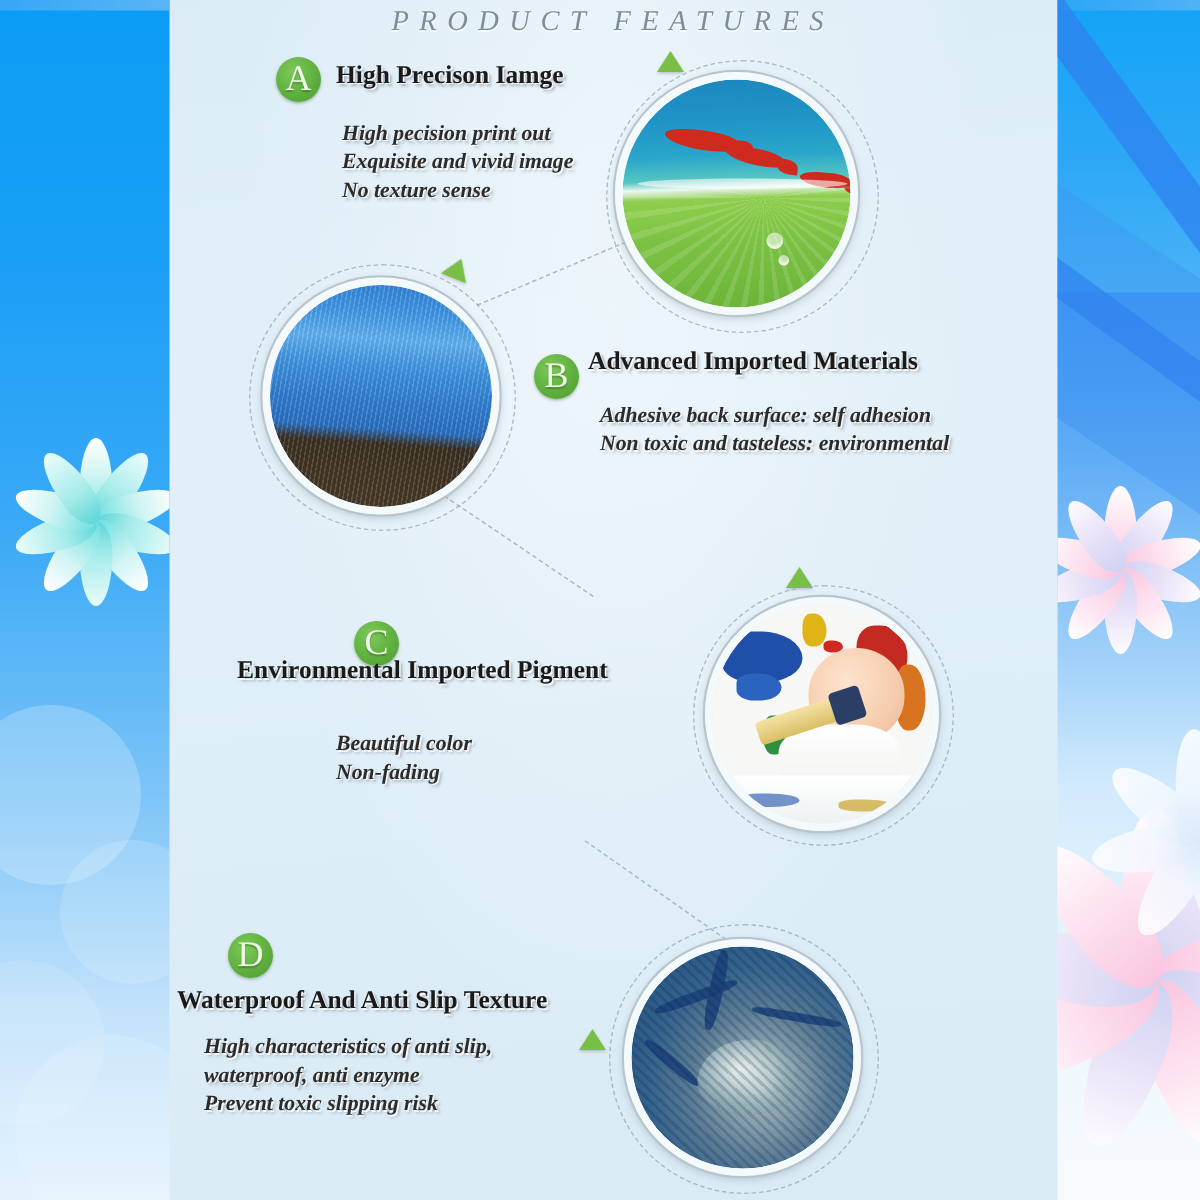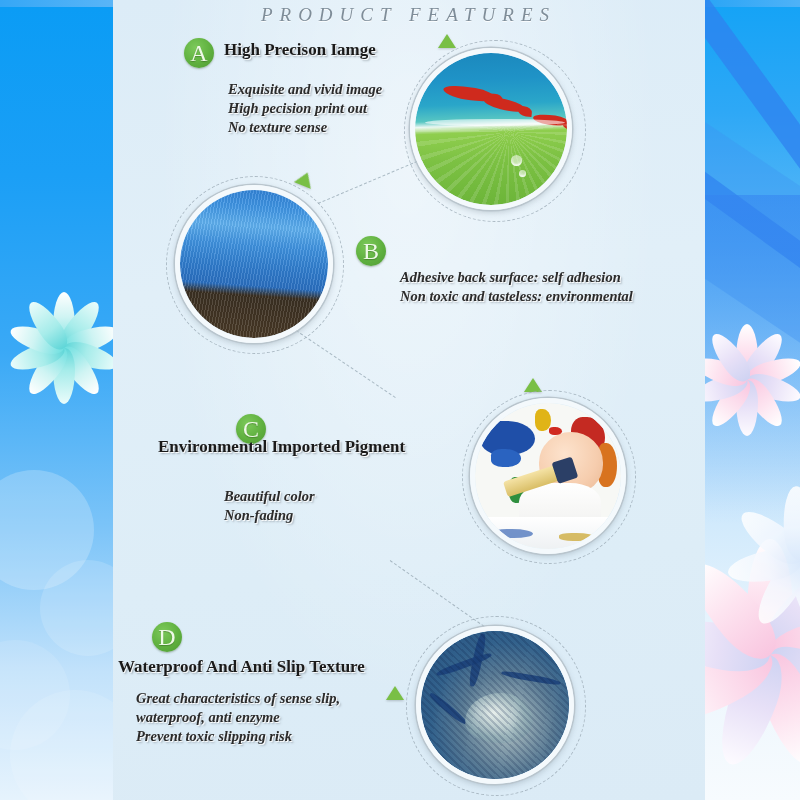--- a/index.html
+++ b/index.html
@@ -316,39 +316,40 @@
           <div class="vein" style="left:4px;top:74px;width:46px;height:7px;transform:rotate(40deg);"></div>
           <div class="dropbig"></div>
         </div>
       </div>
     </div>
   </div>
 
   <div class="badge" style="left:184px;top:38px;">A</div>
   <div class="head" style="left:224px;top:40px;">High Precison Iamge</div>
   <div class="bullets" style="left:228px;top:80px;">
+    <div>High pecision print out</div>
     <div>Exquisite and vivid image</div>
-    <div>High pecision print out</div>
     <div>No texture sense</div>
   </div>
 
   <div class="badge" style="left:356px;top:236px;">B</div>
+  <div class="head" style="left:392px;top:231px;">Advanced Imported Materials</div>
   <div class="bullets" style="left:400px;top:268px;">
     <div>Adhesive back surface: self adhesion</div>
     <div>Non toxic and tasteless: environmental</div>
   </div>
 
   <div class="badge" style="left:236px;top:414px;">C</div>
   <div class="head" style="left:158px;top:437px;">Environmental Imported Pigment</div>
   <div class="bullets" style="left:224px;top:487px;">
     <div>Beautiful color</div>
     <div>Non-fading</div>
   </div>
 
   <div class="badge" style="left:152px;top:622px;">D</div>
   <div class="head" style="left:118px;top:657px;">Waterproof And Anti Slip Texture</div>
   <div class="bullets" style="left:136px;top:689px;">
-    <div>Great characteristics of sense slip,</div>
+    <div>High characteristics of anti slip,</div>
     <div>waterproof, anti enzyme</div>
     <div>Prevent toxic slipping risk</div>
   </div>
 
 </div>
 
 </body></html>

